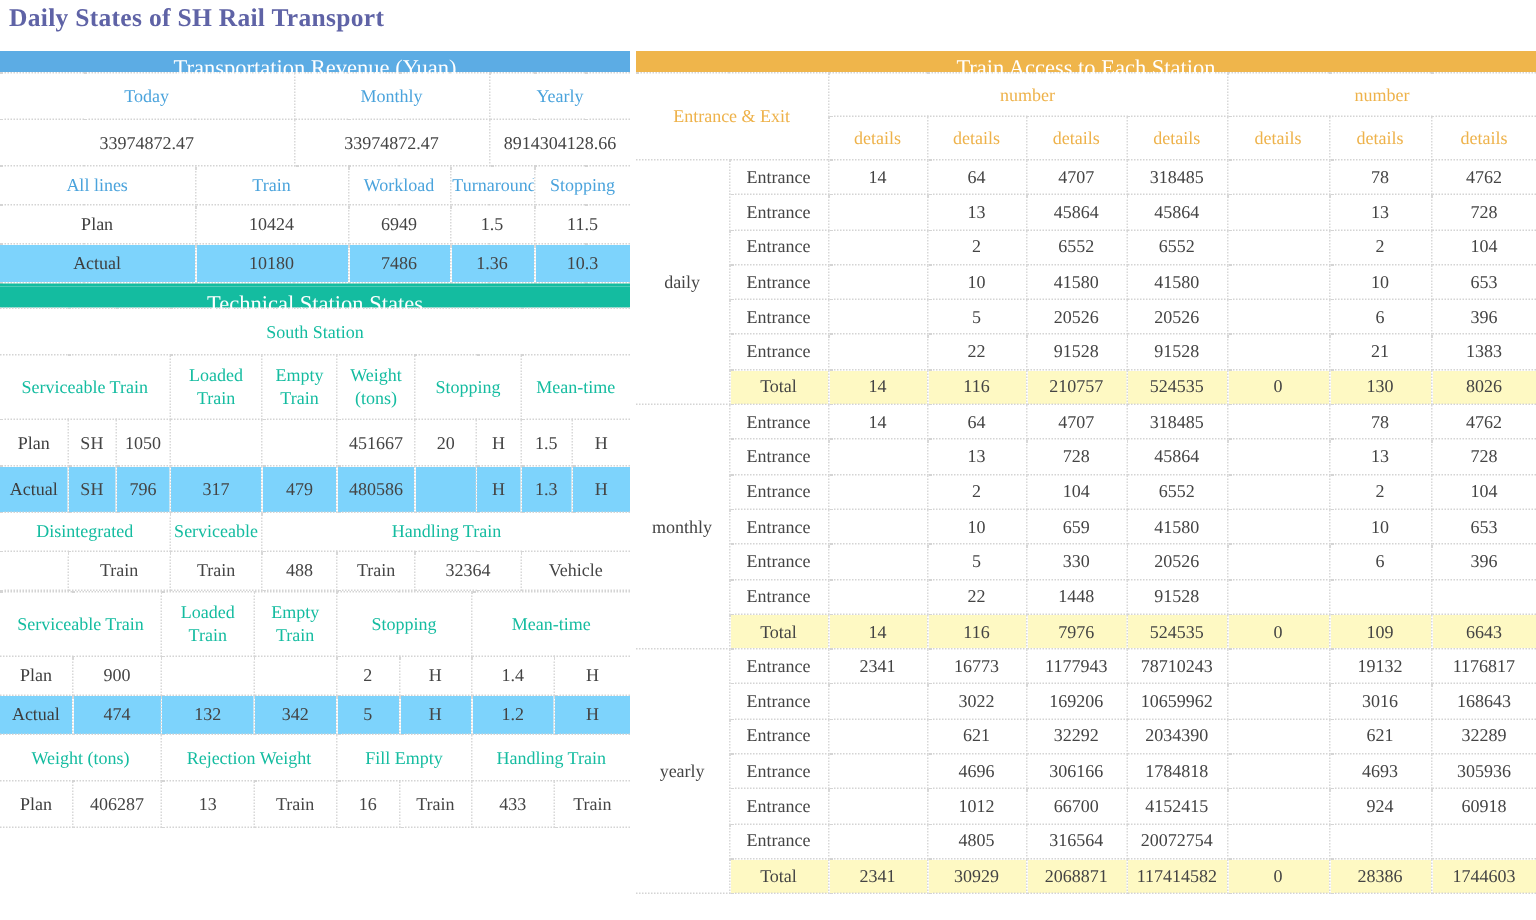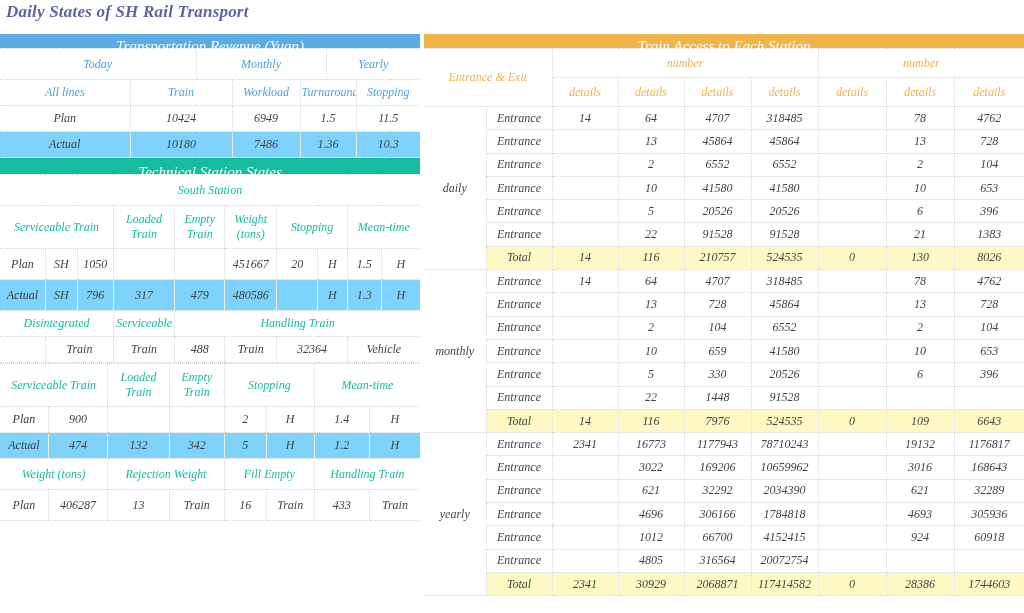--- a/index.html
+++ b/index.html
@@ -5,21 +5,21 @@
 <style>
   html,body{margin:0;padding:0;}
   body{
     width:1024px;height:613px;
     background:#ffffff;
     font-family:"Liberation Serif", serif;
     font-size:12px;
     color:#3a3a3a;
     overflow:hidden;
   }
-  #page{position:relative;width:1024px;height:613px;font-style:italic;}
+  #page{position:relative;width:1024px;height:613px;}
 
   
   .page-title{
     position:absolute;left:6px;top:2px;
     font-family:"Liberation Serif", serif;
     font-size:17px;font-weight:bold;
     color:#5f63a6;
     letter-spacing:.2px;
     white-space:nowrap;
   }
@@ -103,20 +103,25 @@
           <col style="width:34px">
           <col style="width:30px">
       </colgroup>
       <tbody>
           <tr>
         <td class="hdr-blue big" colspan="3">Today</td>
         <td class="hdr-blue big" colspan="4">Monthly</td>
         <td class="hdr-blue big" colspan="3">Yearly</td>
       </tr>
       <tr>
+        <td colspan="3" class="big">33974872.47</td>
+        <td colspan="4" class="big">33974872.47</td>
+        <td colspan="3" class="big">8914304128.66</td>
+      </tr>
+      <tr>
         <td class="hdr-blue" colspan="2">All lines</td>
         <td class="hdr-blue" colspan="2">Train</td>
         <td class="hdr-blue" colspan="2">Workload</td>
         <td class="hdr-blue" colspan="2">Turnaround</td>
         <td class="hdr-blue" colspan="2">Stopping</td>
       </tr>
       <tr>
         <td class="rowlab" colspan="2">Plan</td>
         <td colspan="2">10424</td>
         <td colspan="2">6949</td>

